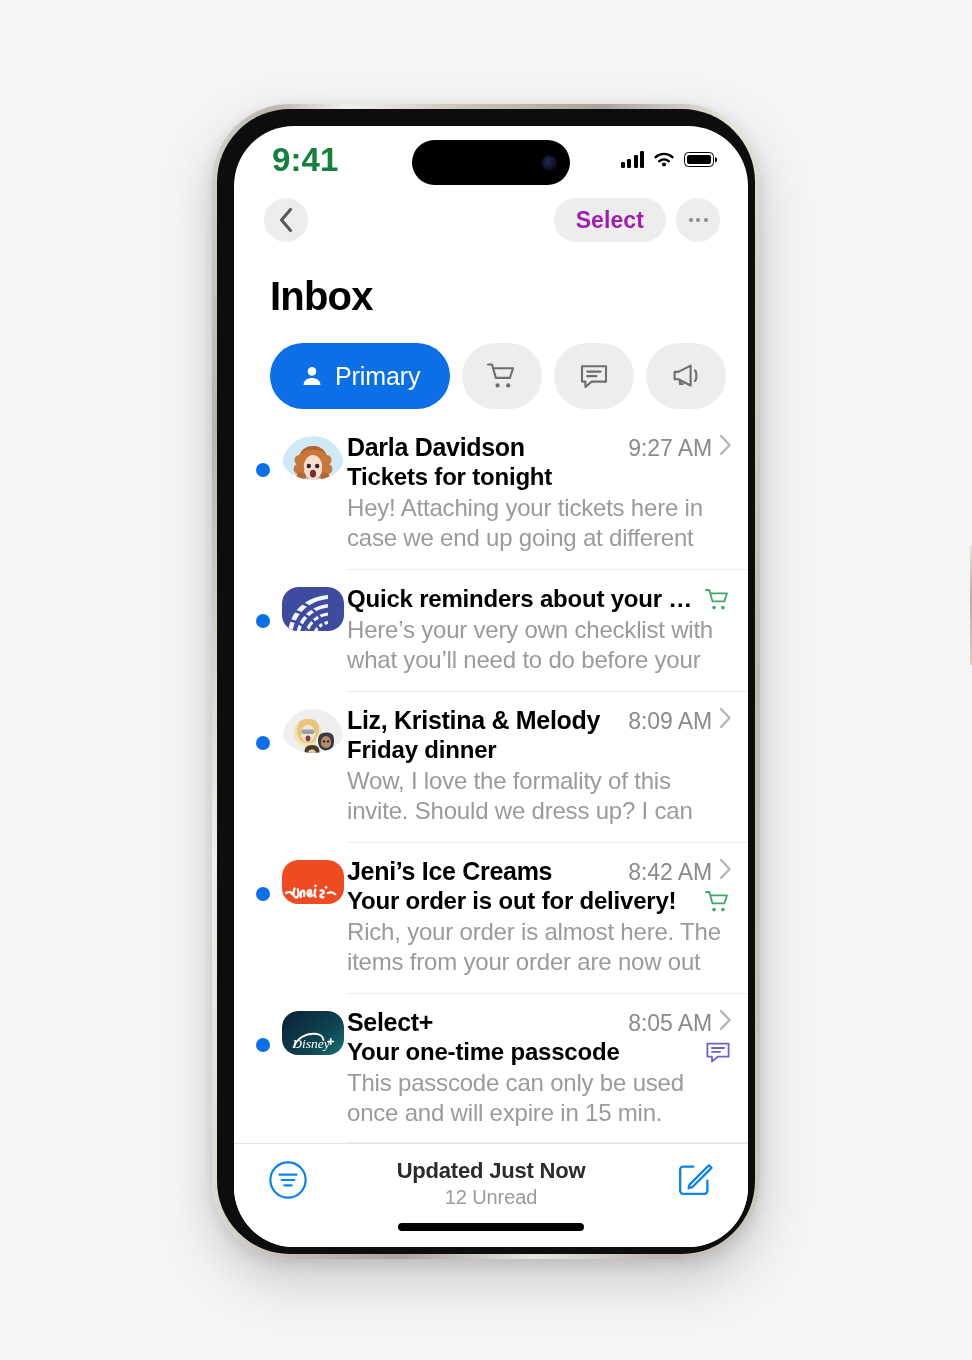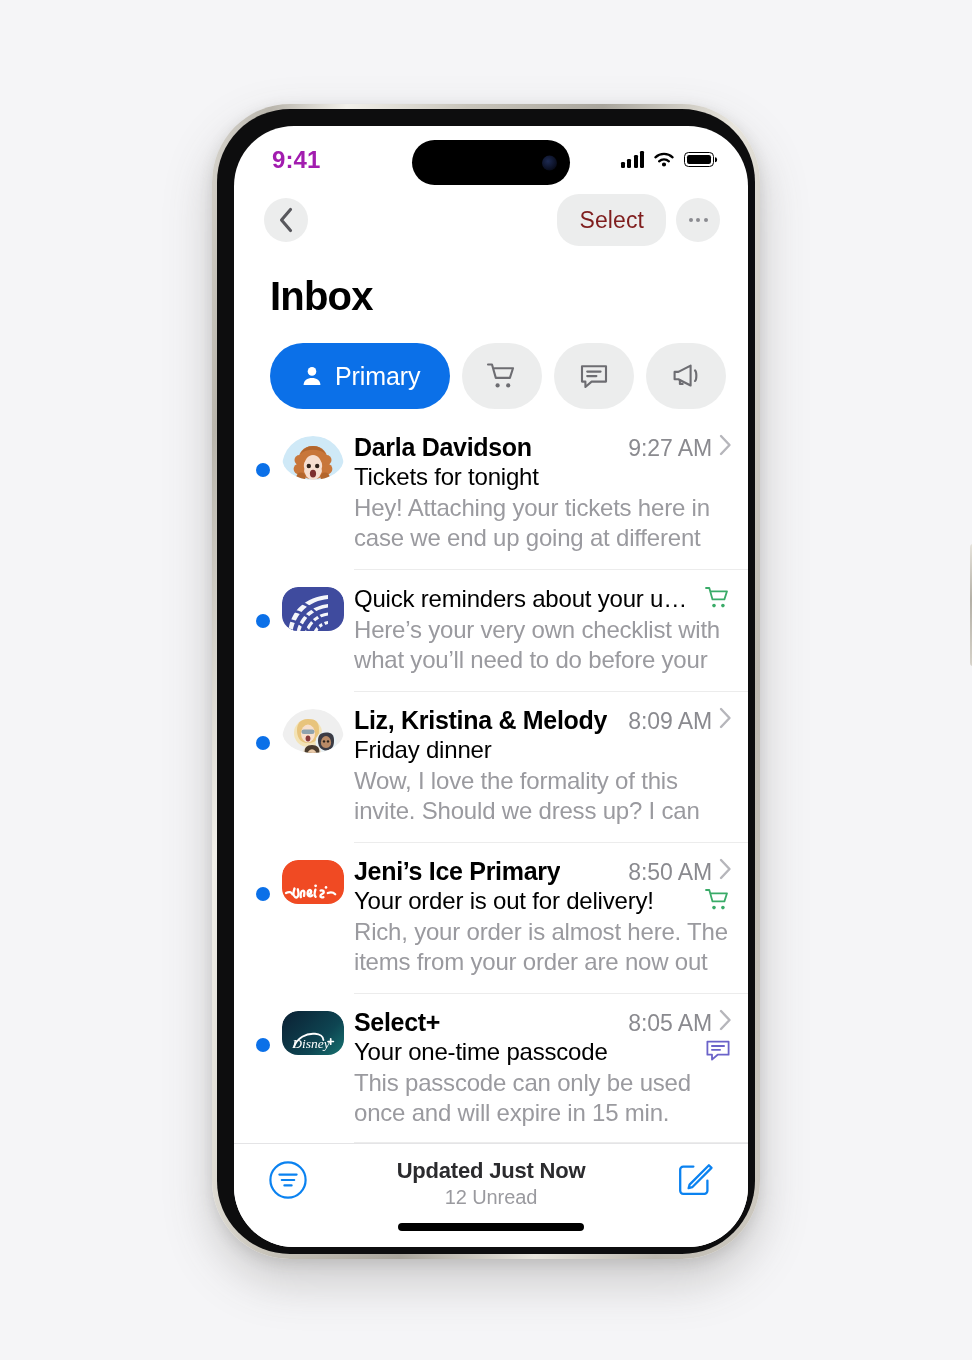--- a/index.html
+++ b/index.html
@@ -61,24 +61,24 @@
 
   
   .status-bar {
     position: relative;
     height: 62px;
     display: flex;
     align-items: center;
     padding: 0 34px 0 38px;
   }
   .status-time {
-    font-size: 24px;
+    font-size: 33px;
     font-weight: 700;
     letter-spacing: .1px;
-    color: #a21caf;
+    color: #15803d;
     margin-top: 6px;
   }
   .dynamic-island {
     position: absolute;
     left: 50%;
     transform: translateX(-50%);
     top: 14px;
     width: 158px;
     height: 45px;
     border-radius: 24px;
@@ -128,28 +128,28 @@
   }
   .circle-btn {
     width: 44px; height: 44px;
     border-radius: 50%;
     background: #eceded;
     display: flex; align-items: center; justify-content: center;
     flex: none;
   }
   .nav-right { margin-left: auto; display: flex; align-items: center; gap: 10px; }
   .pill-btn {
-    height: 52px;
+    height: 44px;
     padding: 0 22px;
     border-radius: 22px;
     background: #eceded;
     display: flex; align-items: center; justify-content: center;
     font-size: 23px;
-    color: #7f1d1d;
-    font-weight: 400;
+    color: #a21caf;
+    font-weight: 700;
     letter-spacing: .1px;
   }
   .dots { display:flex; gap:3.5px; }
   .dots i { width:4px; height:4px; border-radius:50%; background:#8b8b90; display:block; }
 
   
   .page-title {
     font-size: 40px;
     font-weight: 700;
     letter-spacing: -.8px;
@@ -195,21 +195,21 @@
   .unread-dot {
     width: 14px; height: 14px;
     border-radius: 50%;
     background: #0b70e8;
     flex: none;
     margin-top: 44px;
   }
   .avatar {
     width: 62px; height: 44px;
     flex: none;
-    margin: 17px 10px 0 12px;
+    margin: 17px 3px 0 12px;
     position: relative;
     overflow: hidden;
   }
   .avatar.round { border-radius: 50%; }
   .avatar.squircle { border-radius: 16px; }
 
   .row-body {
     flex: 1;
     min-width: 0;
     padding: 14px 16px 14px 0;
@@ -235,23 +235,24 @@
     margin-left: auto;
     font-size: 23px;
     color: #8a8a8f;
     flex: none;
     letter-spacing: -.1px;
   }
   .chev { flex: none; margin-left: 7px; }
 
   .row-mid {
     display: flex;
-    align-items: flex-start;
+    align-items: flex-end;
     gap: 8px;
     margin-top: 1px;
+    font-weight: bold;
   }
   .subject {
     font-size: 24px;
     color: #000;
     letter-spacing: -.2px;
     white-space: nowrap;
     overflow: hidden;
     text-overflow: ellipsis;
     flex: 1;
     min-width: 0;
@@ -519,22 +520,22 @@
                   <path d="M33.4 29.7c-1.1 3.6-1.1 6.2 .2 7.1"></path>
                   <path d="M38.6 30.6c1.6-.6 3.2.2 3.2 1.6 0 2-3.4 1.8-3.4 3.8 0 1.2 1.6 1.8 3 1.2"></path>
                   <path d="M45.8 33c2.8-1 5.6-.6 7.4 1.2"></path>
                 </g>
                 <circle cx="33.6" cy="25.8" r="1.4" fill="#fff"></circle>
                 <circle cx="44" cy="27.4" r="1.3" fill="#fff"></circle>
               </svg>
             </div>
             <div class="row-body">
               <div class="row-top">
-                <div class="sender">Jeni’s Ice Primary</div>
-                <div class="time">8:50 AM</div>
+                <div class="sender">Jeni’s Ice Creams</div>
+                <div class="time">8:42 AM</div>
                 <svg class="chev" width="13" height="22" viewBox="0 0 13 22">
                   <path d="M2 2l8.5 9L2 20" stroke="#b6b6bb" stroke-width="2.4" fill="none" stroke-linecap="round" stroke-linejoin="round"></path>
                 </svg>
               </div>
               <div class="row-mid">
                 <div class="subject">Your order is out for delivery!</div>
                 <svg class="badge" viewBox="0 0 28 26">
                   <path d="M2 3h3.3l3.2 11.4h11.9l2.6-8.1H7.2" stroke="#3aab68" stroke-width="1.8" fill="none" stroke-linecap="round" stroke-linejoin="round"></path>
                   <circle cx="10" cy="20.6" r="1.8" fill="#3aab68"></circle>
                   <circle cx="18.9" cy="20.6" r="1.8" fill="#3aab68"></circle>

